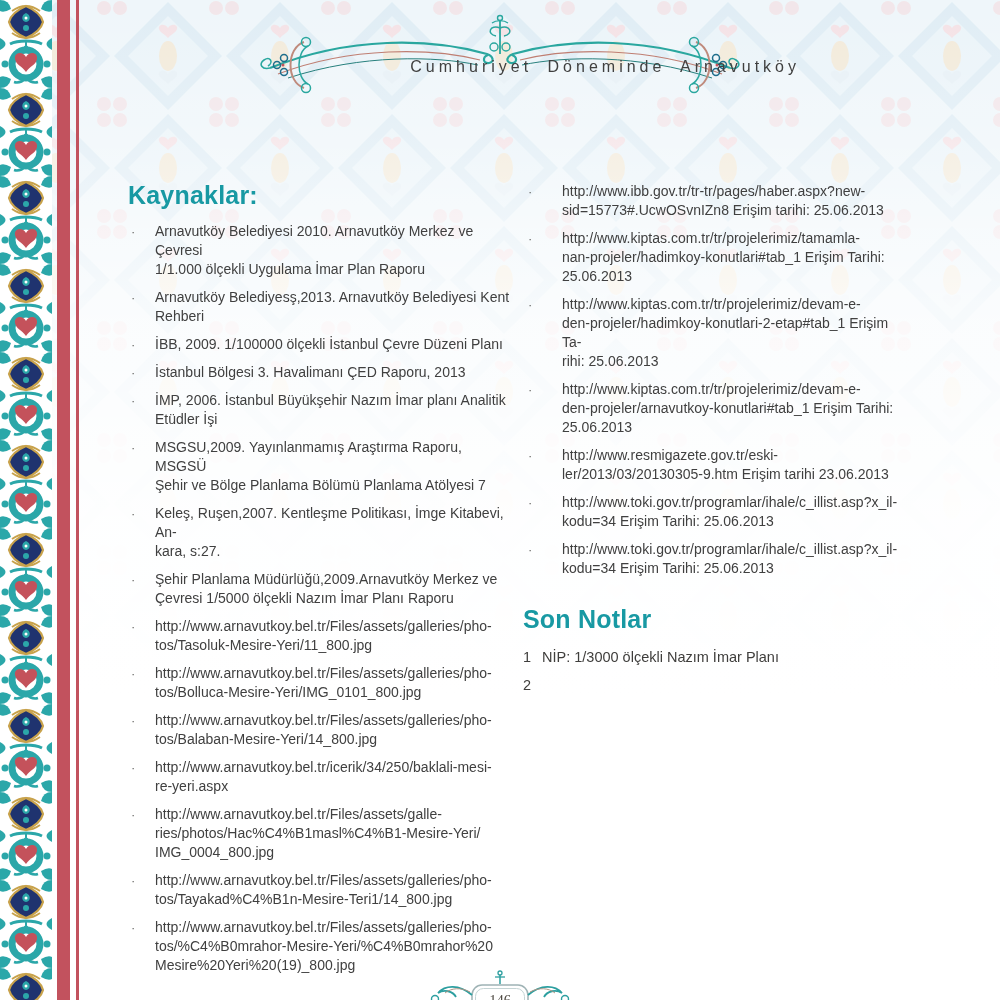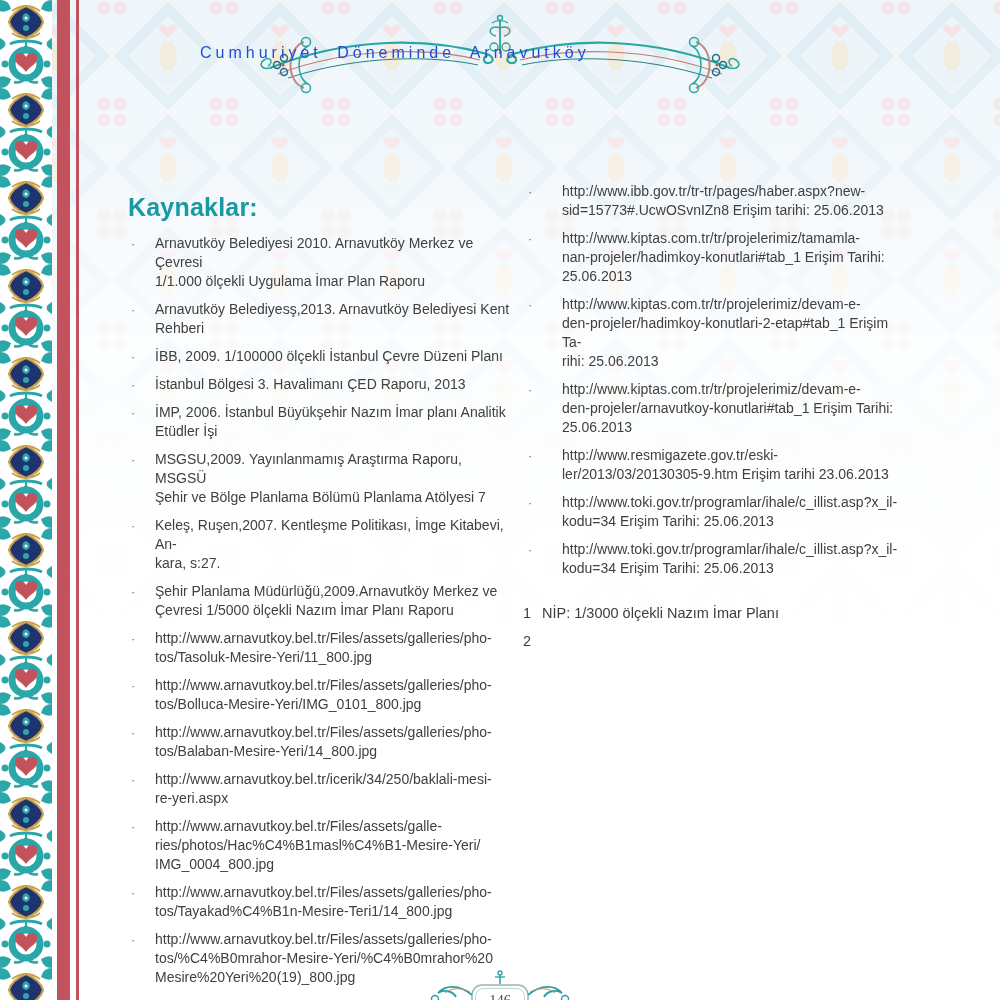--- a/index.html
+++ b/index.html
@@ -22,29 +22,29 @@
   }
   
   .tile-strip{position:absolute;left:0;top:0;z-index:2;}
   .red-stripe{position:absolute;top:0;height:1000px;background:#C2525E;z-index:2;}
   .red-stripe.wide{left:57px;width:13px;}
   .red-stripe.thin{left:76px;width:3px;}
   
   .header{position:absolute;left:200px;top:8px;width:600px;height:100px;z-index:3;}
   .header svg{position:absolute;left:0;top:0;}
   .page-title{
-    position:absolute;left:0;right:0;top:36px;text-align:left;
-    font-size:16px;letter-spacing:4px;word-spacing:7px;color:#1d4ed8;
+    position:absolute;left:0;right:0;top:50px;text-align:right;
+    font-size:16px;letter-spacing:4px;word-spacing:7px;color:#404040;
   }
   
   .col{position:absolute;z-index:3;}
   .col-left{left:128px;top:180px;width:388px;}
   .col-right{left:523px;top:182px;width:385px;}
   h1.sect{
-    margin:12px 0 12px 0;font-size:25px;line-height:30px;font-weight:bold;color:#1899A3;
+    margin:0 0 12px 0;font-size:25px;line-height:30px;font-weight:bold;color:#1899A3;
     letter-spacing:0.2px;
   }
   ul.refs{list-style:none;margin:0;padding:0;}
   ul.refs li{display:flex;margin:0 0 9px 0;}
   .dot{
     flex:0 0 24px;color:#6b6b68;font-size:13px;line-height:19px;padding-left:3px;
   }
   .col-right .dot{flex:0 0 34px;padding-left:5px;}
   .txt{
     flex:1;font-size:14px;line-height:19px;white-space:pre-line;
@@ -287,20 +287,21 @@
 kodu=34 Erişim Tarihi: 25.06.2013</span>
       </li>
     <li>
         <span class="dot">·</span>
         <span class="txt">http://www.toki.gov.tr/programlar/ihale/c_illist.asp?x_il-
 kodu=34 Erişim Tarihi: 25.06.2013</span>
       </li>
   </ul>
 
   <div class="son-notlar">
+    <h1 class="sect">Son Notlar</h1>
     <div class="endnote">
       <span class="num">1</span>
       <span class="etxt">NİP: 1/3000 ölçekli Nazım İmar Planı</span>
     </div>
     <div class="endnote">
       <span class="num">2</span>
     </div>
   </div>
 </div>
 

